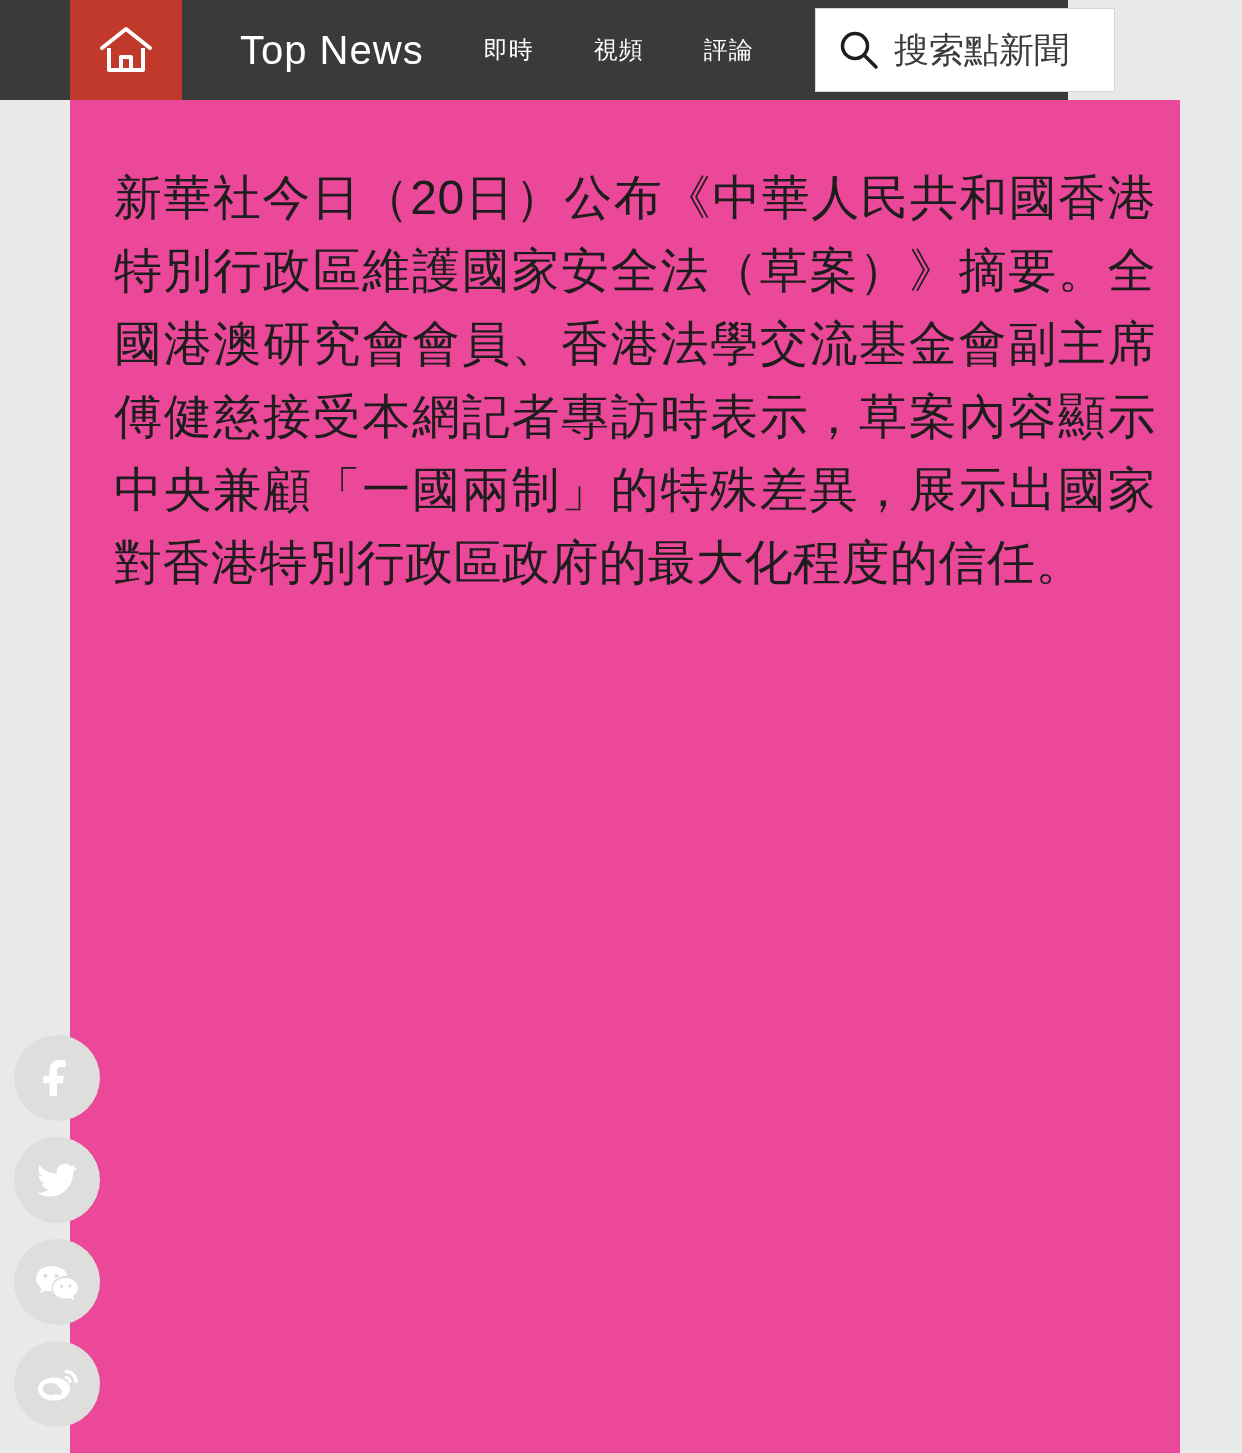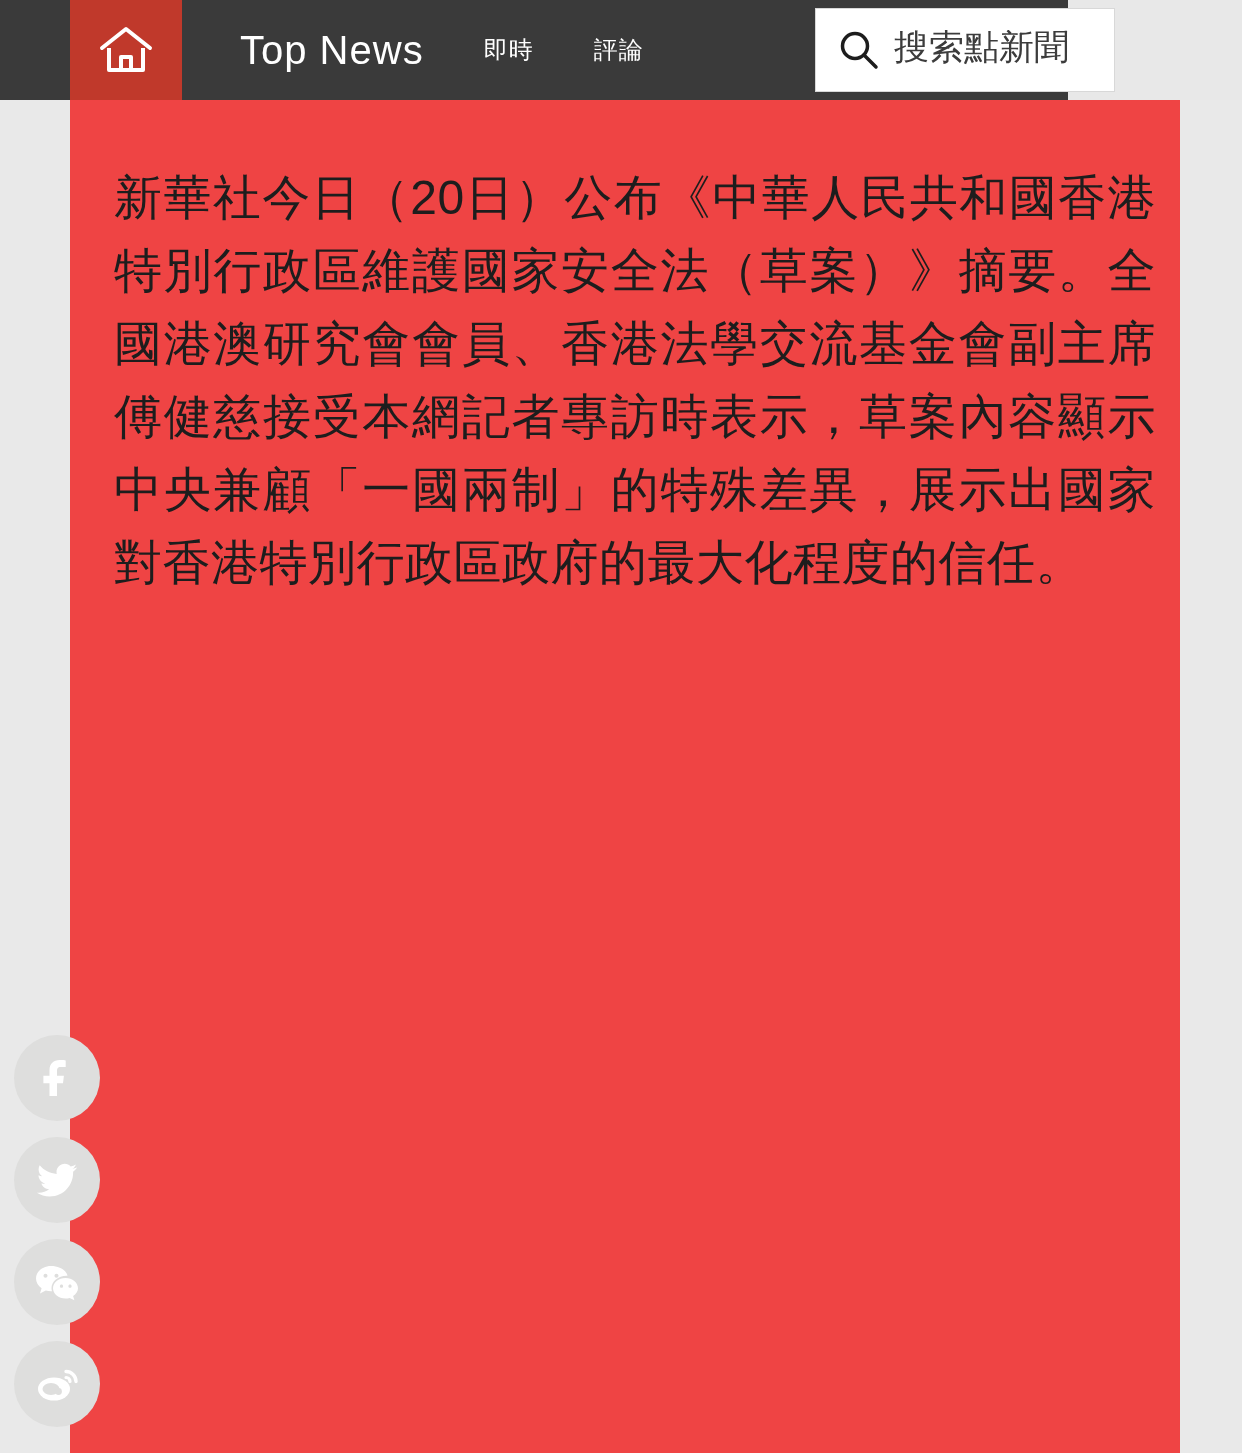--- a/index.html
+++ b/index.html
@@ -81,21 +81,21 @@
   .search-icon {
     margin-left: 22px;
     margin-right: 14px;
     flex: 0 0 auto;
     display: flex;
     align-items: center;
   }
   .search-input {
     border: none;
     outline: none;
-    font-family: Liberation Mono, monospace;
+    font-family: Liberation Sans, sans-serif;
     font-size: 35px;
     color: #2b2b2b;
     width: 215px;
     background: transparent;
     padding: 0;
   }
   .search-input::placeholder {
     color: #3c3c3c;
   }
 
@@ -122,21 +122,21 @@
     border-radius: 1px;
   }
 
   
   .article-sheet {
     position: absolute;
     top: 100px;
     left: 70px;
     width: 1110px;
     min-height: 1353px;
-    background: #ef4444;
+    background: #ec4899;
     box-sizing: border-box;
     padding: 62px 24px 0 44px;
   }
   .article-body p {
     margin: 0 0 66px 0;
     font-size: 48px;
     line-height: 1.52;
     color: #1d1d1d;
     letter-spacing: 0.5px;
     text-align: justify;
@@ -204,20 +204,21 @@
         <path d="M4 24 L28 5 L52 24" stroke="#ffffff" stroke-width="4" fill="none" stroke-linecap="round" stroke-linejoin="round"></path>
         <path d="M11 24 V46 H45 V24" stroke="#ffffff" stroke-width="4" fill="none" stroke-linejoin="round"></path>
         <path d="M23 46 V33 H33 V46" stroke="#ffffff" stroke-width="4" fill="none" stroke-linejoin="round"></path>
       </svg>
     </span>
   </div>
 
   <div class="nav-items">
     <div class="nav-item topnews">Top News</div>
     <div class="nav-item">即時</div>
+    <div class="nav-item">視頻</div>
     <div class="nav-item">評論</div>
   </div>
 
   <div class="hamburger">
     <span></span>
     <span></span>
     <span></span>
   </div>
 </div>
 

